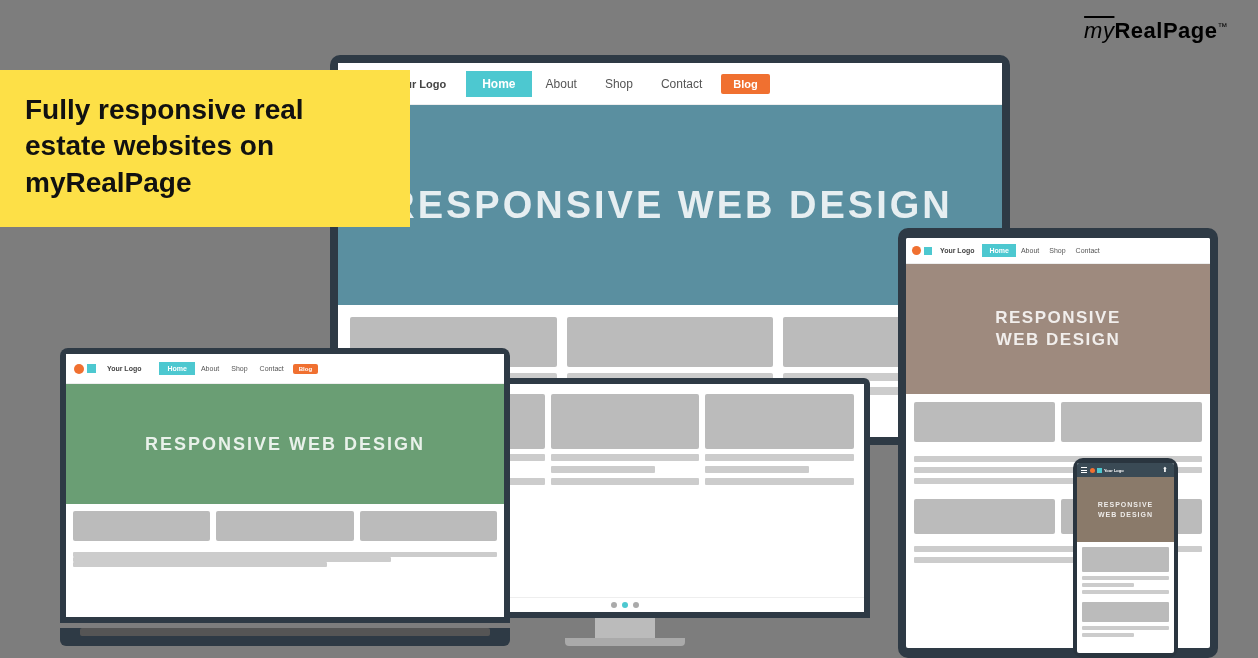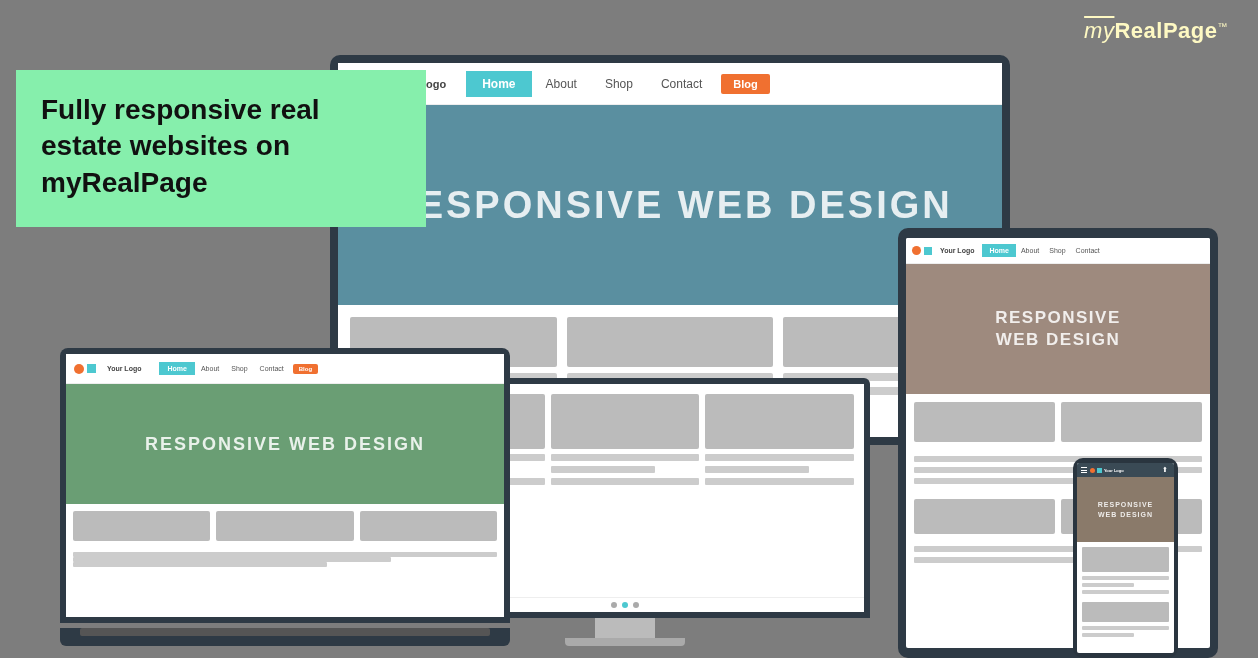--- a/index.html
+++ b/index.html
@@ -10,21 +10,21 @@
       font-family: Arial, sans-serif;
       overflow: hidden;
       position: relative;
     }
 
     
     .brand-logo {
       position: absolute;
       top: 18px;
       right: 30px;
-      color: #fef9c3;
+      color: #000000;
       font-size: 22px;
       font-weight: 300;
       letter-spacing: 0.5px;
       z-index: 10;
     }
     .brand-logo .my-part {
       font-style: italic;
       font-weight: 400;
     }
     .brand-logo .real-part {
@@ -36,23 +36,23 @@
       font-style: normal;
     }
     .brand-logo .overline-my {
       text-decoration: overline;
     }
 
     
     .headline-box {
       position: absolute;
       top: 70px;
-      left: 16px;
+      left: 0;
       width: 410px;
-      background-color: #86efac;
+      background-color: #fde047;
       padding: 22px 25px 26px 25px;
       z-index: 20;
     }
     .headline-box h1 {
       font-size: 28px;
       font-weight: 900;
       color: #111;
       line-height: 1.3;
     }
 

